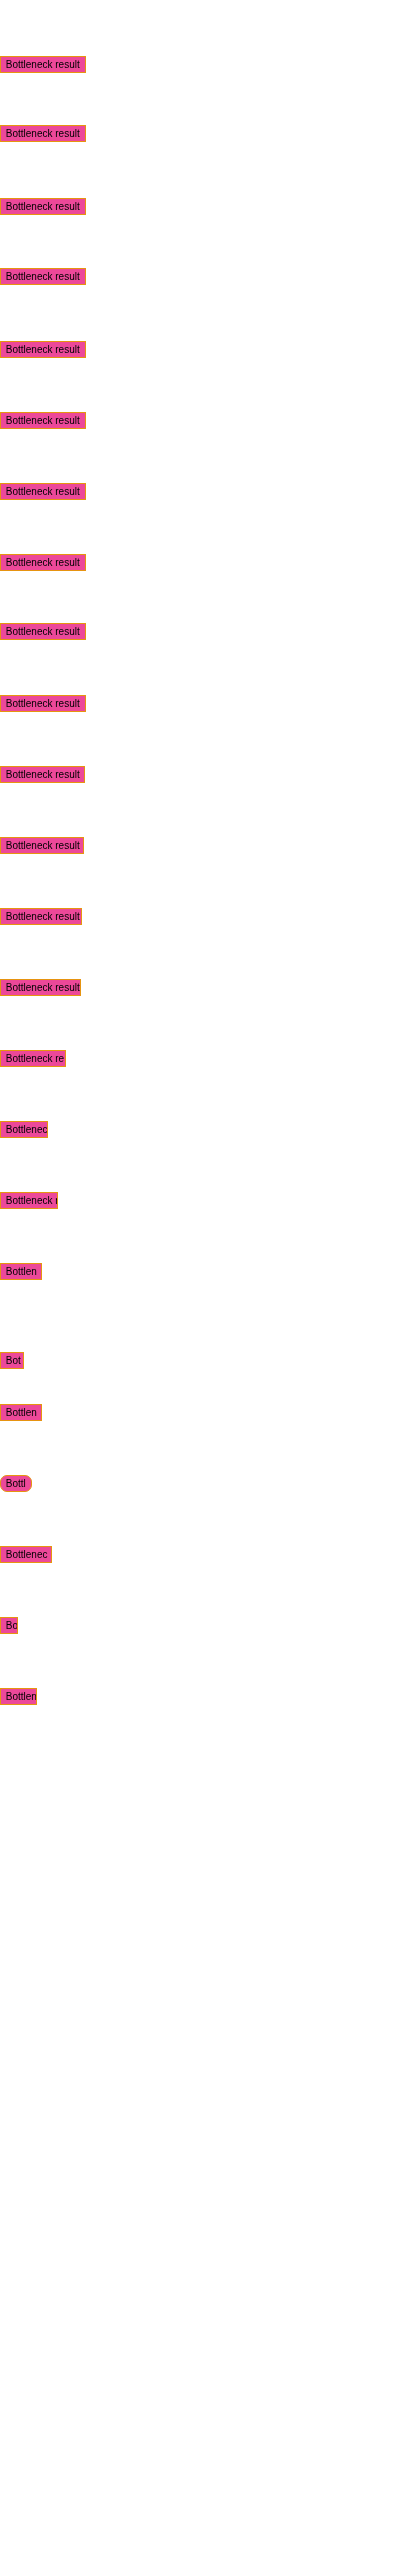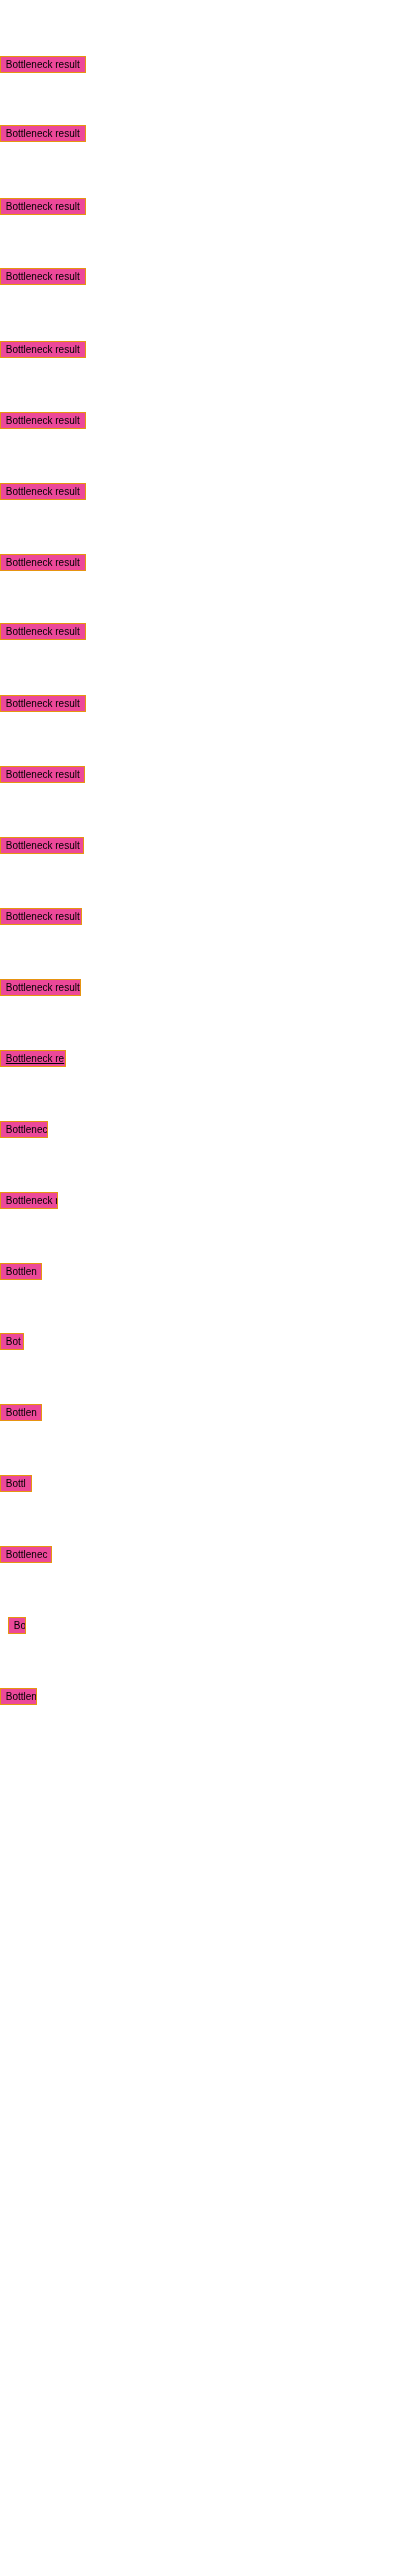--- a/index.html
+++ b/index.html
@@ -56,24 +56,24 @@
     <div class="bottleneck-item" style="top: 331px; left: 0px;"><span class="bottleneck-badge" style="max-width: 92px;">Bottleneck result</span></div>
     <div class="bottleneck-item" style="top: 402px; left: 0px;"><span class="bottleneck-badge" style="max-width: 92px;">Bottleneck result</span></div>
     <div class="bottleneck-item" style="top: 473px; left: 0px;"><span class="bottleneck-badge" style="max-width: 92px;">Bottleneck result</span></div>
     <div class="bottleneck-item" style="top: 544px; left: 0px;"><span class="bottleneck-badge" style="max-width: 90px;">Bottleneck result</span></div>
     <div class="bottleneck-item" style="top: 613px; left: 0px;"><span class="bottleneck-badge" style="max-width: 89px;">Bottleneck result</span></div>
     <div class="bottleneck-item" style="top: 685px; left: 0px;"><span class="bottleneck-badge" style="max-width: 87px;">Bottleneck result</span></div>
     <div class="bottleneck-item" style="top: 756px; left: 0px;"><span class="bottleneck-badge" style="max-width: 85px;">Bottleneck result</span></div>
     <div class="bottleneck-item" style="top: 827px; left: 0px;"><span class="bottleneck-badge" style="max-width: 84px;">Bottleneck result</span></div>
     <div class="bottleneck-item" style="top: 898px; left: 0px;"><span class="bottleneck-badge" style="max-width: 82px;">Bottleneck result</span></div>
     <div class="bottleneck-item" style="top: 969px; left: 0px;"><span class="bottleneck-badge" style="max-width: 81px;">Bottleneck result</span></div>
-    <div class="bottleneck-item" style="top: 1040px; left: 0px;"><span class="bottleneck-badge" style="max-width: 66px; text-decoration: underline;">Bottleneck re</span></div>
+    <div class="bottleneck-item" style="top: 1040px; left: 0px;"><span class="bottleneck-badge" style="max-width: 66px;">Bottleneck re</span></div>
     <div class="bottleneck-item" style="top: 1111px; left: 0px;"><span class="bottleneck-badge" style="max-width: 48px;">Bottlenec</span></div>
     <div class="bottleneck-item" style="top: 1182px; left: 0px;"><span class="bottleneck-badge" style="max-width: 58px; text-align: right;">Bottleneck r</span></div>
     <div class="bottleneck-item" style="top: 1253px; left: 0px;"><span class="bottleneck-badge" style="max-width: 42px;">Bottlen</span></div>
-    <div class="bottleneck-item" style="top: 1323px; left: 0px;"><span class="bottleneck-badge" style="max-width: 24px;">Bot</span></div>
+    <div class="bottleneck-item" style="top: 1323px; left: 0px;"><span class="bottleneck-badge" style="max-width: 24px; margin-top: 19px;">Bot</span></div>
     <div class="bottleneck-item" style="top: 1394px; left: 0px;"><span class="bottleneck-badge" style="max-width: 42px;">Bottlen</span></div>
-    <div class="bottleneck-item" style="top: 1465px; left: 0px;"><span class="bottleneck-badge" style="max-width: 32px;">Bottl</span></div>
+    <div class="bottleneck-item" style="top: 1465px; left: 0px;"><span class="bottleneck-badge" style="max-width: 32px; border-radius: 7px;">Bottl</span></div>
     <div class="bottleneck-item" style="top: 1536px; left: 0px;"><span class="bottleneck-badge" style="max-width: 52px; text-align: center;">Bottlenec</span></div>
-    <div class="bottleneck-item" style="top: 1607px; left: 8px;"><span class="bottleneck-badge" style="max-width: 17.7px;">Bo</span></div>
+    <div class="bottleneck-item" style="top: 1607px; left: 0px;"><span class="bottleneck-badge" style="max-width: 17.7px;">Bo</span></div>
     <div class="bottleneck-item" style="top: 1678px; left: 0px;"><span class="bottleneck-badge" style="max-width: 37px;">Bottlen</span></div>
   </div>
 
 
 </body></html>

